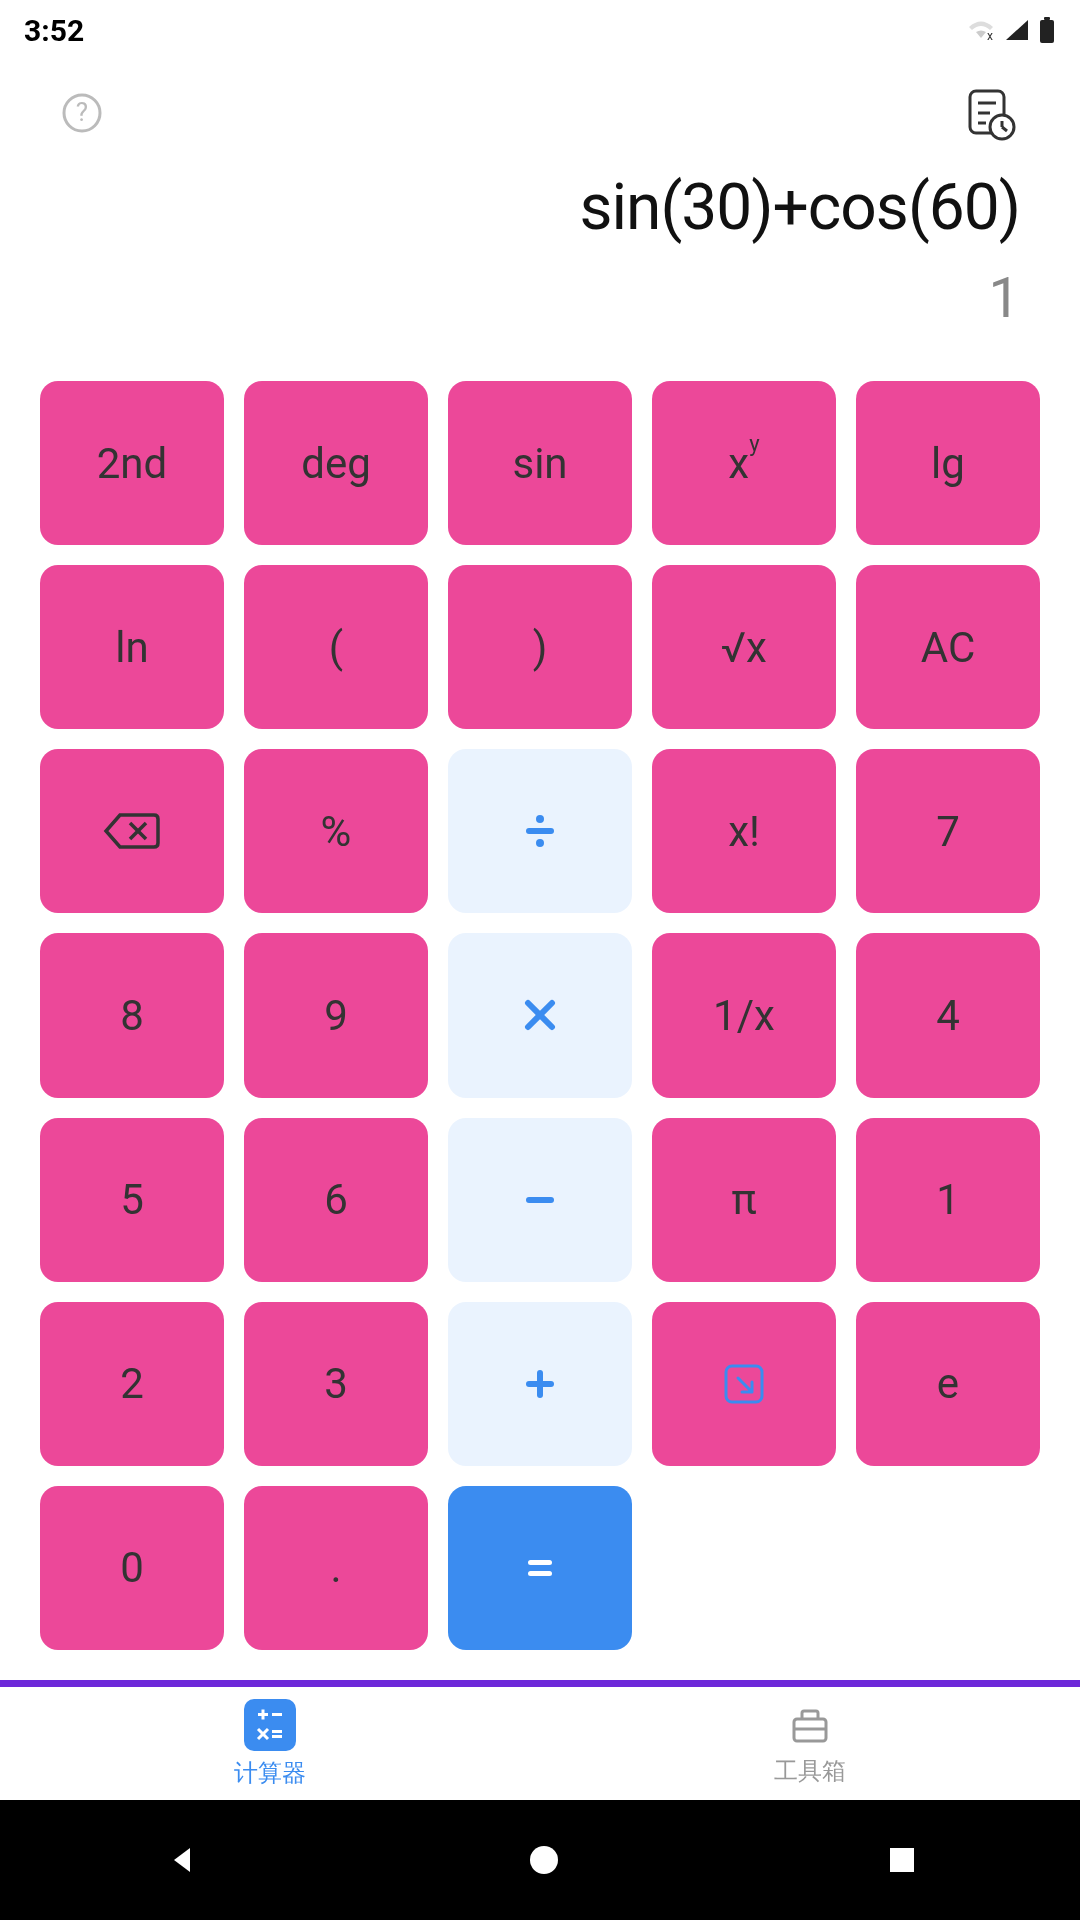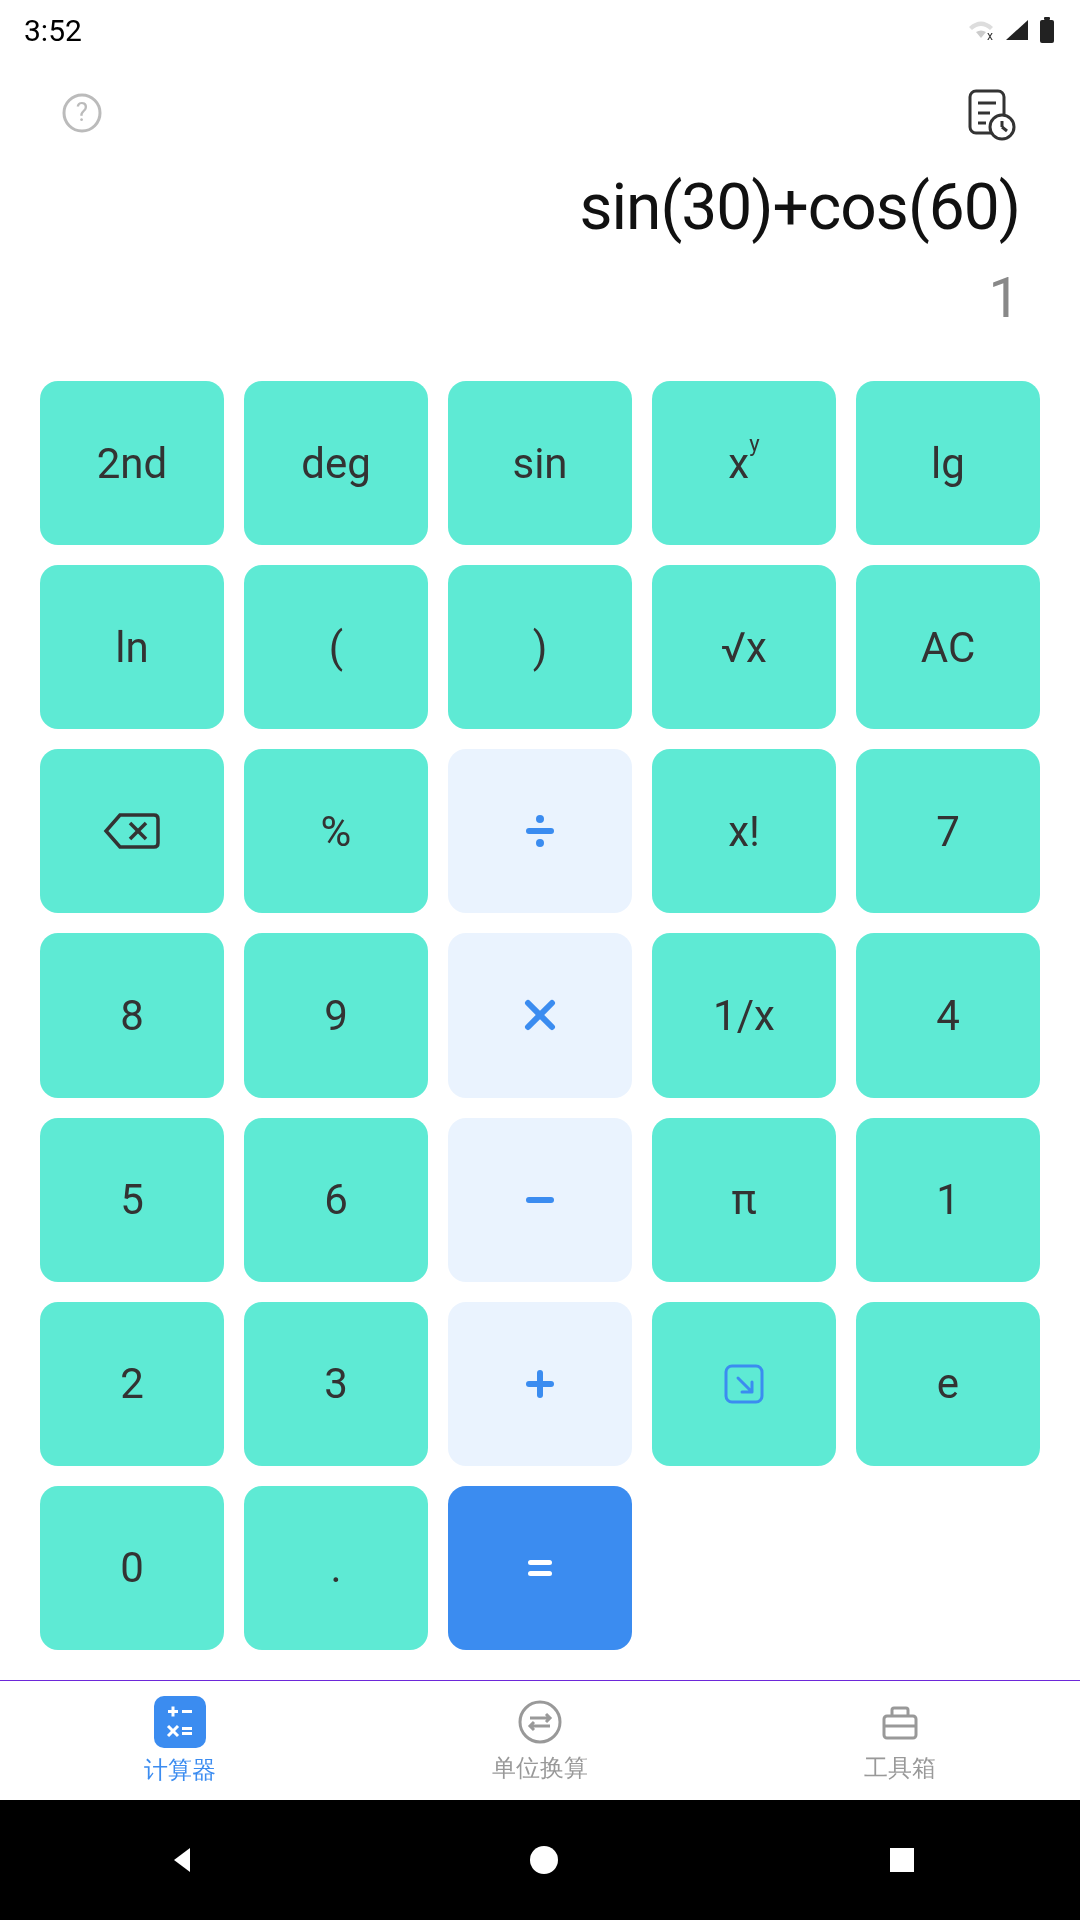--- a/index.html
+++ b/index.html
@@ -1,38 +1,38 @@
 <!DOCTYPE html>
 <html><head>
   <meta charset="utf-8">
   <style>
     * { margin: 0; padding: 0; box-sizing: border-box; font-family: -apple-system, BlinkMacSystemFont, "Segoe UI", Roboto, sans-serif; }
     body { width: 1080px; height: 1920px; background: #fff; display: flex; flex-direction: column; overflow: hidden; }
     
     .status-bar { height: 60px; display: flex; align-items: center; justify-content: space-between; padding: 0 24px; font-size: 30px; }
-    .status-time { font-weight: 400; }
+    .status-time { font-weight: 700; }
     .status-icons { display: flex; gap: 8px; align-items: center; }
     .status-icons svg { display: block; }
     
     .top-icons { height: 110px; display: flex; align-items: center; justify-content: space-between; padding: 0 60px; }
     .help-icon { color: #bbb; }
     .history-icon { color: #333; }
     
     .display { padding: 0 60px 30px; text-align: right; }
     .expression { font-size: 64px; font-weight: 400; color: #111; letter-spacing: -1px; margin-bottom: 20px; }
     .result { font-size: 56px; color: #888; }
     
     .keypad { flex: 1; display: grid; grid-template-columns: repeat(5, 1fr); grid-template-rows: repeat(7, 1fr); gap: 20px; padding: 20px 40px 30px; }
-    .key { background: #5eead4; border-radius: 18px; display: flex; align-items: center; justify-content: center; font-size: 42px; color: #333; cursor: pointer; user-select: none; }
+    .key { background: #ec4899; border-radius: 18px; display: flex; align-items: center; justify-content: center; font-size: 42px; color: #333; cursor: pointer; user-select: none; }
     .key.op-light { background: #eaf3fe; color: #3b8cf0; font-size: 52px; }
     .key.op-equals { background: #3b8cf0; color: #fff; font-size: 52px; }
     .key svg { display: block; }
     .key .sup { font-size: 22px; vertical-align: super; position: relative; top: -12px; }
     
-    .bottom-nav { height: 120px; display: flex; border-top: 1px solid #6d28d9; }
+    .bottom-nav { height: 120px; display: flex; border-top: 7px solid #6d28d9; }
     .nav-item { flex: 1; display: flex; flex-direction: column; align-items: center; justify-content: center; gap: 6px; color: #999; }
     .nav-item.active { color: #3b8cf0; }
     .nav-icon { width: 48px; height: 48px; display: flex; align-items: center; justify-content: center; }
     .nav-icon.active-bg { background: #3b8cf0; border-radius: 10px; width: 52px; height: 52px; }
     .nav-label { font-size: 24px; }
     
     .sys-nav { height: 120px; background: #000; display: flex; align-items: center; justify-content: space-around; }
     .sys-nav svg { display: block; }
   </style>
 </head>
@@ -173,30 +173,20 @@
           <line x1="14" y1="20" x2="4" y2="30" stroke="#fff" stroke-width="3"></line>
           <rect x="18" y="21" width="10" height="3" fill="#fff"></rect>
           <rect x="18" y="26" width="10" height="3" fill="#fff"></rect>
         </svg>
     </div>
     <span class="nav-label">计算器</span>
   </div>
   <div class="nav-item">
     <div class="nav-icon">
       <svg width="48" height="48" viewBox="0 0 48 48">
-          <circle cx="24" cy="24" r="20" fill="none" stroke="#999" stroke-width="3"></circle>
-          <path d="M14 20 L34 20 M30 16 L34 20 L30 24" fill="none" stroke="#999" stroke-width="3"></path>
-          <path d="M34 28 L14 28 M18 24 L14 28 L18 32" fill="none" stroke="#999" stroke-width="3"></path>
-        </svg>
-    </div>
-    <span class="nav-label">单位换算</span>
-  </div>
-  <div class="nav-item">
-    <div class="nav-icon">
-      <svg width="48" height="48" viewBox="0 0 48 48">
           <rect x="8" y="18" width="32" height="22" rx="3" fill="none" stroke="#999" stroke-width="3"></rect>
           <path d="M16 18 L16 12 Q16 10 18 10 L30 10 Q32 10 32 12 L32 18" fill="none" stroke="#999" stroke-width="3"></path>
           <line x1="8" y1="28" x2="40" y2="28" stroke="#999" stroke-width="3"></line>
         </svg>
     </div>
     <span class="nav-label">工具箱</span>
   </div>
 </div>
 
 <div class="sys-nav">

